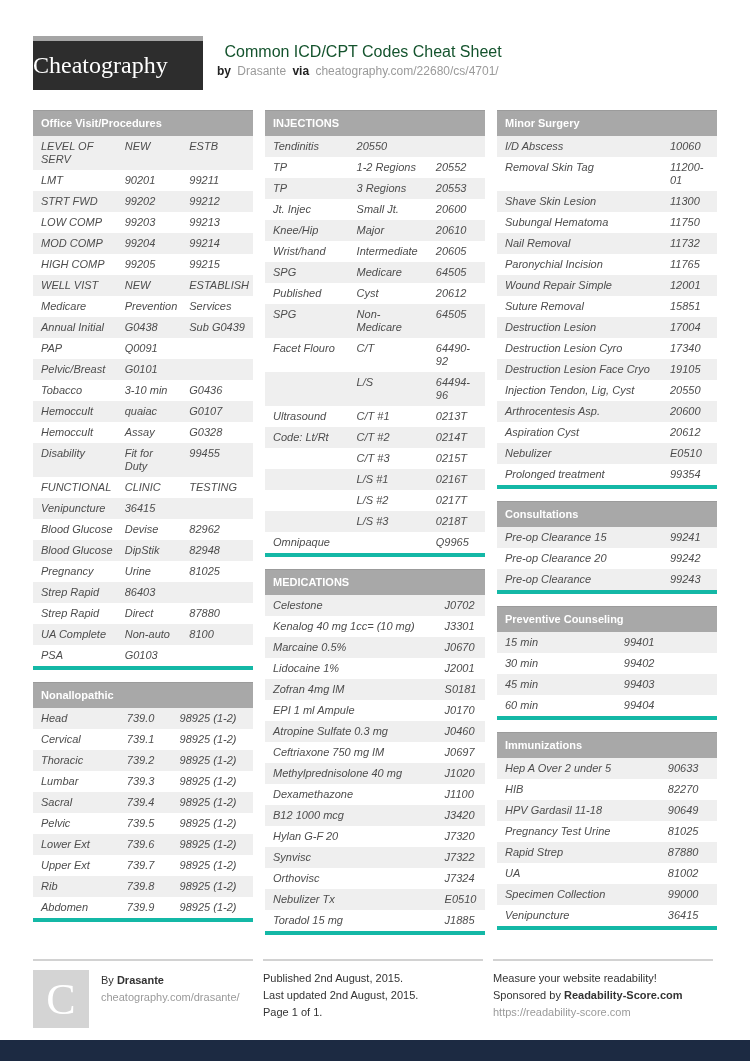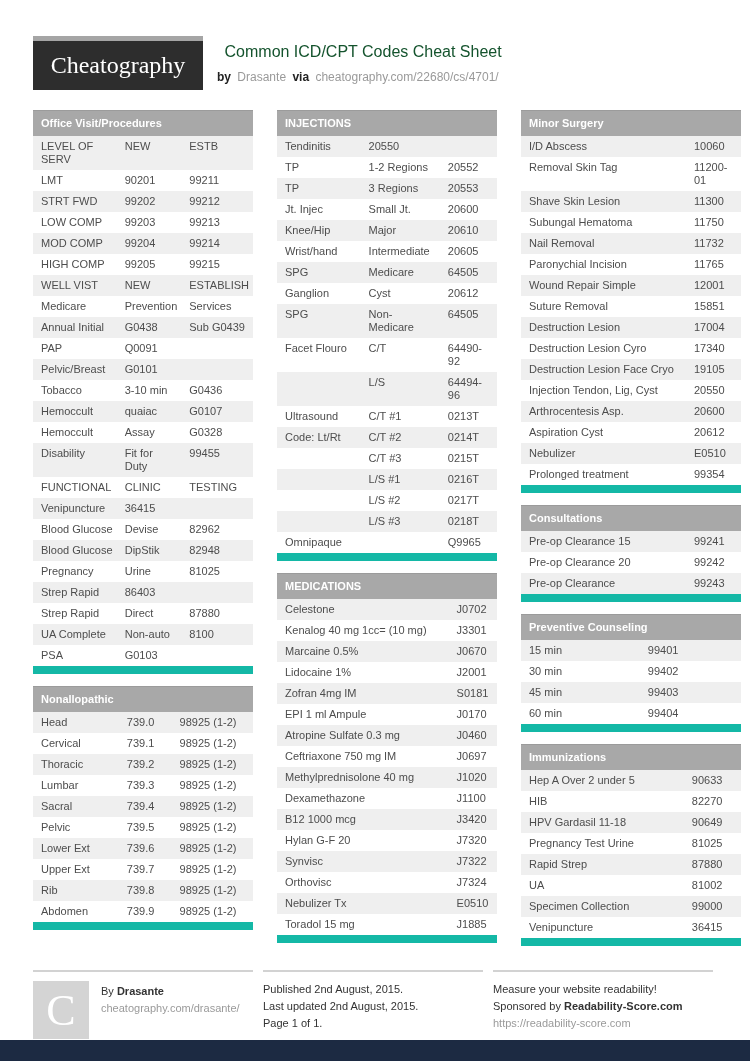--- a/index.html
+++ b/index.html
@@ -16,49 +16,50 @@
 
   
   .header-row { display: flex; align-items: flex-start; padding-top: 36px; margin-bottom: 20px; }
   .logo-box {
     width: 170px; height: 54px;
     background: #2d2d2d;
     border-top: 5px solid #a5a5a5;
     color: #ffffff;
     font-family: "Liberation Serif", "DejaVu Serif", serif;
     font-size: 24px;
-    display: flex; align-items: center; justify-content: center;
+    display: flex; align-items: center; 
   }
   .header-text { margin-left: 14px; padding-top: 6px; }
   .page-title { color: #14532d; font-size: 16px; line-height: 20px; text-align: right; }
-  .byline { margin-top: 8px; font-size: 12px; color: #222222; font-weight: bold; }
+  .byline { margin-top: 2px; font-size: 12px; color: #222222; font-weight: bold; }
   .byline a { text-decoration: none; cursor: pointer; }
   .muted-link { color: #9a9a9a; font-weight: normal; }
   .byline .sep { margin: 0 3px 0 0; }
   .byline a.muted-link { margin-right: 3px; }
 
   
-  .cols { display: flex; gap: 24px; }
+  .cols { display: flex; gap: 12px; }
   .col { width: 220px; flex: 0 0 220px; }
 
   section { margin-bottom: 12px; }
   .sec-h {
     background: #a8a8a8;
     border-top: 1px solid #9b9b9b;
     color: #ffffff;
     font-weight: bold;
     font-size: 11px;
     padding: 6px 8px 7px 8px;
   }
   table.codes {
     width: 100%;
     border-collapse: collapse;
     font-size: 11px;
     color: #4d4d4d;
-    border-bottom: 8px solid #14b8a6;
+    border-bottom: 4px solid #14b8a6;
+    font-style: italic;
   }
   table.codes td { padding: 4px 4px 4px 8px; line-height: 13px; vertical-align: top; }
   table.codes tbody tr:nth-child(odd) { background: #efefef; }
   table.codes tbody tr:nth-child(even) { background: #ffffff; }
 
   
   .footer { display: flex; gap: 10px; padding-left: 33px; margin-top: 12px; }
   .fcol {
     width: 220px; flex: 0 0 220px;
     border-top: 2px solid #d2d2d2;
@@ -343,21 +344,21 @@
                 <td>Wrist/hand</td>
                 <td>Intermediate</td>
                 <td>20605</td>
               </tr>
               <tr>
                 <td>SPG</td>
                 <td>Medicare</td>
                 <td>64505</td>
               </tr>
               <tr>
-                <td>Ganglion</td>
+                <td>Published</td>
                 <td>Cyst</td>
                 <td>20612</td>
               </tr>
               <tr>
                 <td>SPG</td>
                 <td>Non-Medicare</td>
                 <td>64505</td>
               </tr>
               <tr>
                 <td>Facet Flouro</td>

